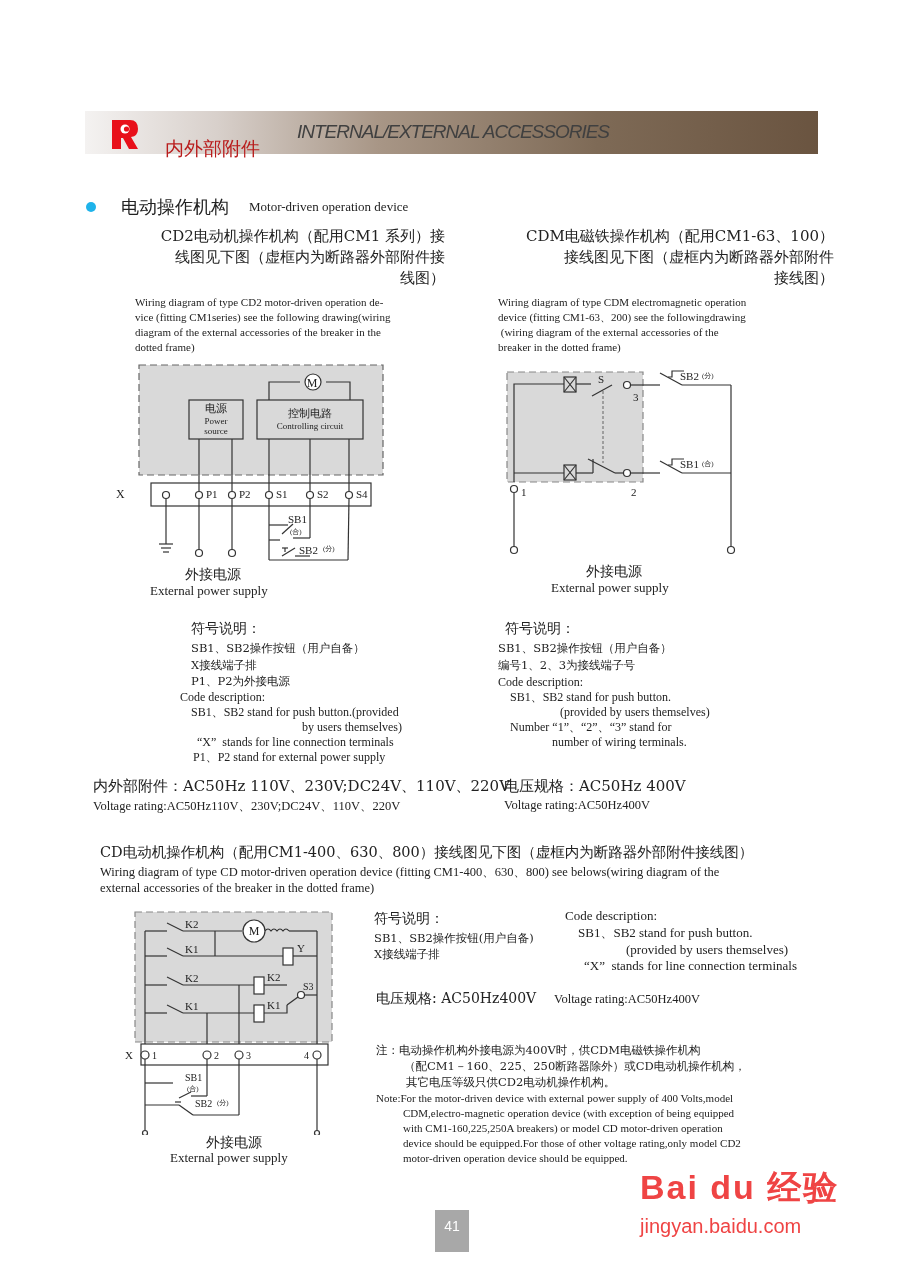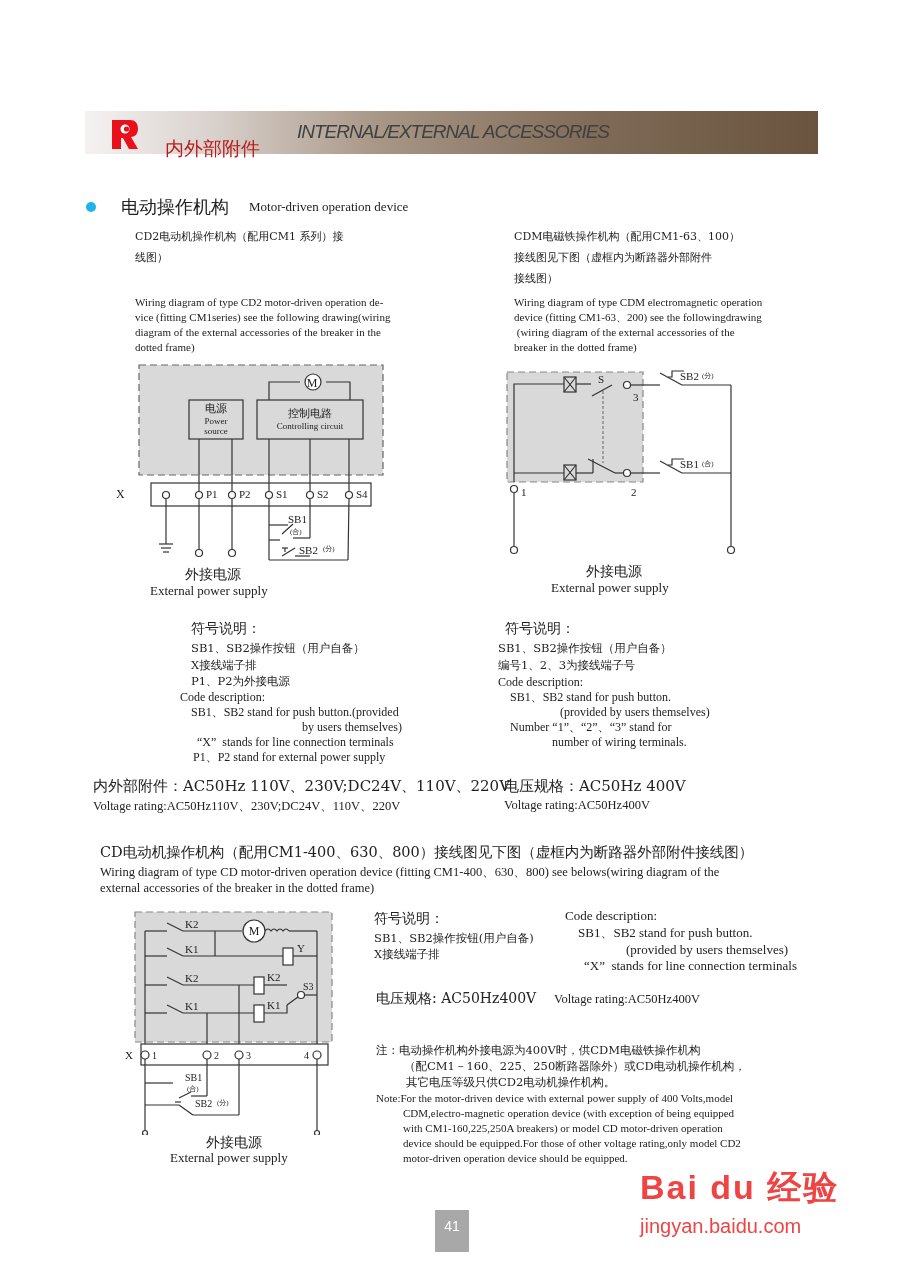--- a/index.html
+++ b/index.html
@@ -8,21 +8,21 @@
   .abs { position:absolute; }
   .header-bar { left:85px; top:111px; width:733px; height:43px;
     background:linear-gradient(90deg,#f4f2f1 0%,#d8d0cb 18%,#a89686 40%,#7e6a56 70%,#6a5440 100%); }
   .logo { left:110px; top:118px; width:30px; height:32px; }
   .hdr-cn { left:165px; top:120px; font-family:"DejaVu Sans", sans-serif; font-size:19px; color:#b91c1c;margin-top:16px; }
   .hdr-en { left:297px; top:121px; font-family:"Liberation Sans", sans-serif; font-style:italic; font-size:19px;
     color:#404040; letter-spacing:-1px; }
   .bullet { left:86px; top:202px; width:10px; height:10px; border-radius:50%; background:#1fb3ea; }
   .sec-cn { left:121px; top:195px; font-size:18px; font-family:"DejaVu Serif", serif; }
   .sec-en { left:249px; top:199px; font-size:13px; }
-  .title-cn { font-size:11px; line-height:21px; font-family:"DejaVu Serif", serif; }
+  .title-cn { font-size:15px; line-height:21px; font-family:"DejaVu Serif", serif;text-align:right; }
   .desc-en { font-size:11px; line-height:15px; }
   .cap-cn { font-size:14px; font-family:"DejaVu Serif", serif;text-align:right; }
   .cap-en { font-size:13px; }
   .sym-cn { font-size:14px; font-family:"DejaVu Serif", serif; }
   .legend { font-size:12px; line-height:15px; }
   .volt-cn { font-size:15px; font-family:"DejaVu Serif", serif; }
   .volt-en { font-size:12.5px; }
   .page-num { left:435px; top:1210px; width:34px; height:42px; background:#a8a8a8; color:#fff;
     font-family:"Liberation Sans", sans-serif; font-size:14px; text-align:center; line-height:32px; }
   .watermark { left:640px; top:1165px; color:#ef4444; font-family:"Liberation Sans", sans-serif; }
@@ -39,35 +39,36 @@
 </svg>
 <div class="abs hdr-cn">内外部附件</div>
 <div class="abs hdr-en">INTERNAL/EXTERNAL ACCESSORIES</div>
 
 <div class="abs bullet"></div>
 <div class="abs sec-cn">电动操作机构</div>
 <div class="abs sec-en">Motor-driven operation device</div>
 
 <div class="abs title-cn" style="left:135px;top:226px;width:310px;">
   <div>CD2电动机操作机构（配用CM1 系列）接</div>
+  <div>线图见下图（虚框内为断路器外部附件接</div>
   <div>线图）</div>
 </div>
 <div class="abs desc-en" style="left:135px;top:295px;width:310px;">
   <div>Wiring diagram of type CD2 motor-driven operation de-</div>
   <div>vice (fitting CM1series) see the following drawing(wiring</div>
   <div>diagram of the external accessories of the breaker in the</div>
   <div>dotted frame)</div>
 </div>
 
 <div class="abs title-cn" style="left:514px;top:226px;width:320px;">
   <div>CDM电磁铁操作机构（配用CM1-63、100）</div>
   <div>接线图见下图（虚框内为断路器外部附件</div>
   <div>接线图）</div>
 </div>
-<div class="abs desc-en" style="left:514px;top:295px;width:320px;">
+<div class="abs desc-en" style="left:498px;top:295px;width:320px;">
   <div>Wiring diagram of type CDM electromagnetic operation</div>
   <div>device (fitting CM1-63、200) see the followingdrawing</div>
   <div style="white-space:pre"> (wiring diagram of the external accessories of the</div>
   <div>breaker in the dotted frame)</div>
 </div>
 
 <svg class="abs" style="left:110px;top:360px;" width="290" height="205" viewBox="0 0 290 205">
   <g stroke="#333" stroke-width="1.2" fill="none">
     <rect x="29" y="5" width="244" height="110" fill="#d9d9d9" stroke="#666" stroke-dasharray="7,4"></rect>
     <rect x="79" y="40" width="54" height="39" fill="#d9d9d9"></rect>

